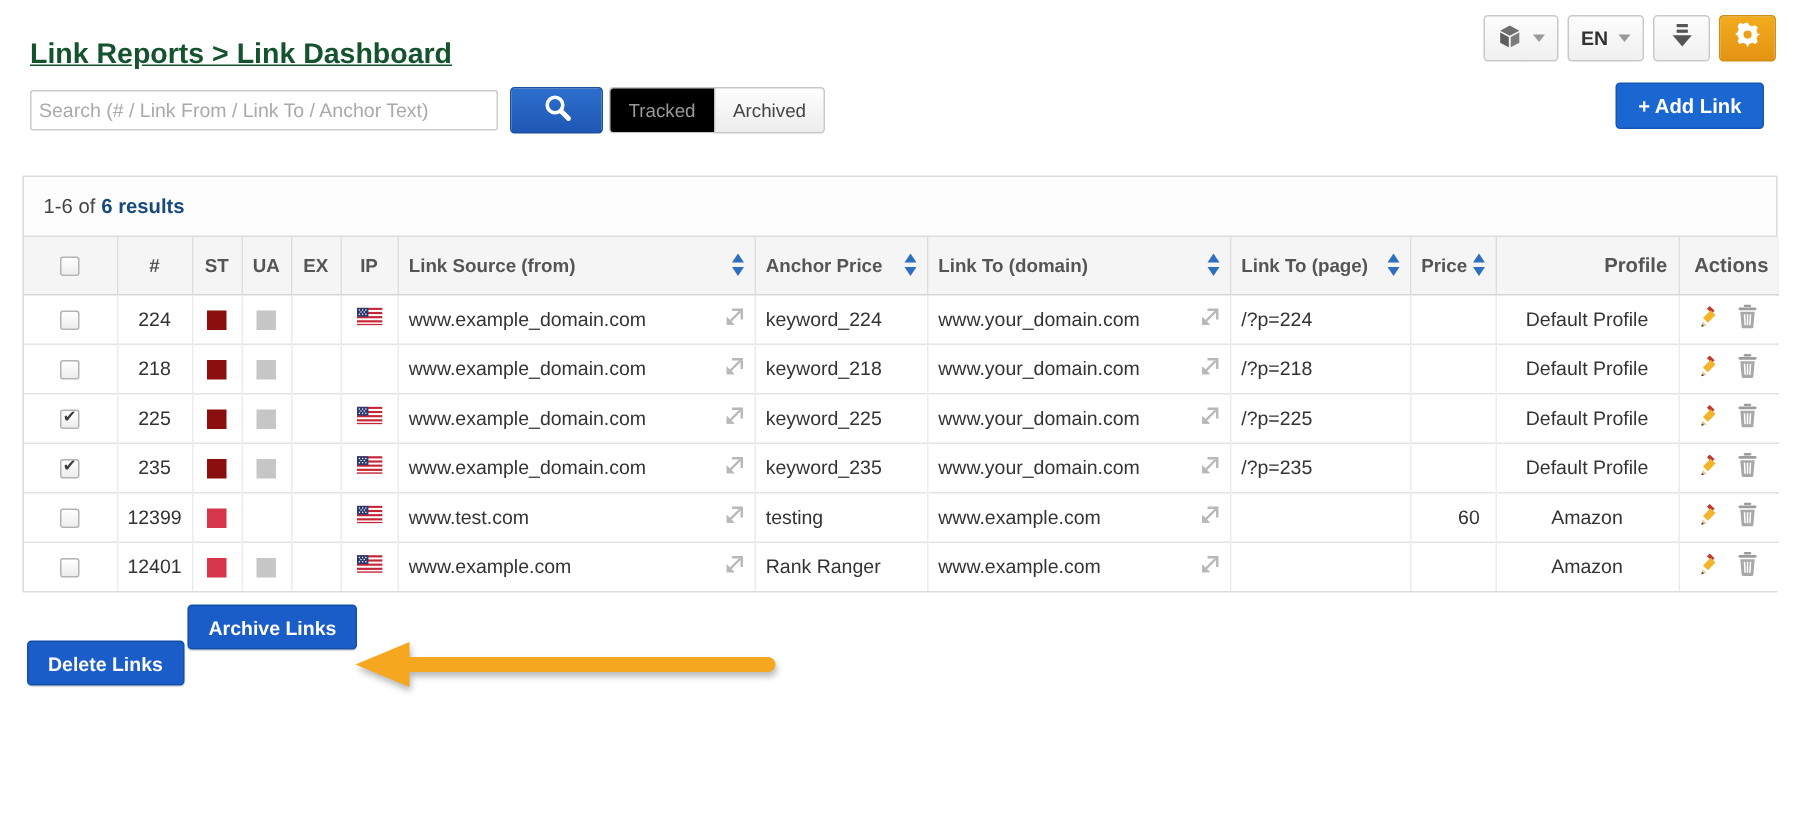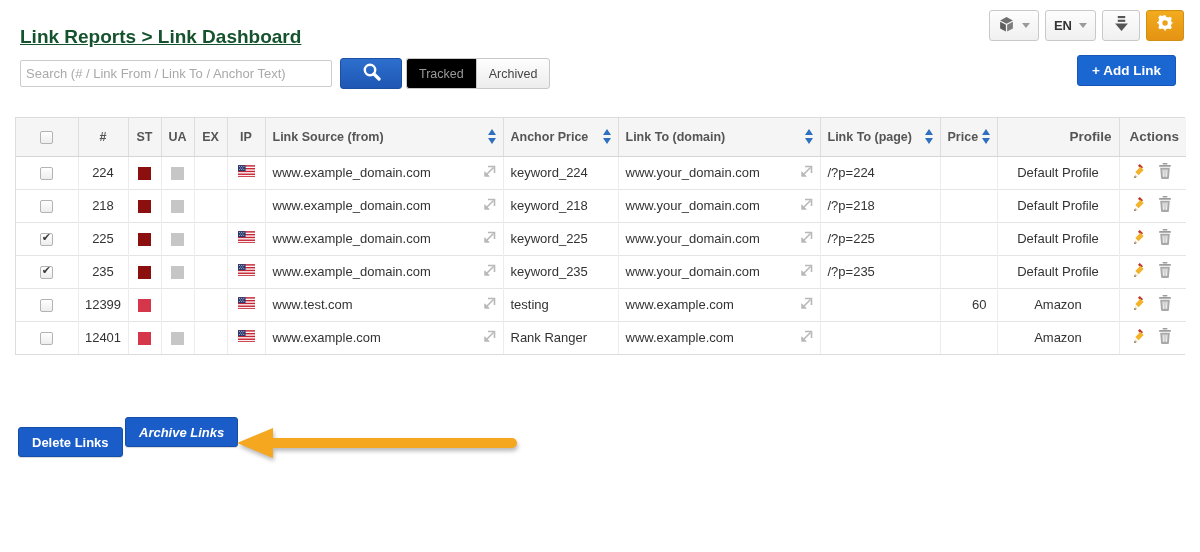--- a/index.html
+++ b/index.html
@@ -108,21 +108,21 @@
 
   
   .bulk-btn {
     position:absolute; height:30px; padding:12px 13px;
     background:#1a5dc8; border:1px solid #144ea9; border-radius:3px;
     color:#fff; font-size:13px; font-weight:bold;
     display:flex; align-items:center; cursor:pointer;
     box-shadow:0 1px 1px rgba(0,0,0,0.15);
   }
   #delete-links { left:18px; top:427px; }
-  #archive-links { left:125px; top:417px;font-style:italic; }
+  #archive-links { left:125px; top:403px; }
   .pointer-arrow { position:absolute; left:233px; top:425px; filter:drop-shadow(1px 3px 2px rgba(0,0,0,0.28)); }
 </style>
 </head>
 <body>
 
 <div class="page-title">Link Reports &gt; Link Dashboard</div>
 
 <div class="top-controls">
   <div class="icon-btn">
     <span>
@@ -166,20 +166,24 @@
     </svg>
   </span>
 </div>
 <div class="toggle-group">
   <div class="toggle-btn tracked">Tracked</div>
   <div class="toggle-btn archived">Archived</div>
 </div>
 <div class="add-link-btn">+ Add Link</div>
 
 <div class="table-wrap">
+  <div class="results-bar">
+    <span>1-6 of</span>
+    <b>6 results</b>
+  </div>
   <table>
     <thead>
         <tr id="head-row">
           <th class="center" style="width: 62px;"><span class="cbx"></span></th>
           <th class="center" style="width: 50px;">#</th>
           <th class="center" style="width: 33px;">ST</th>
           <th class="center" style="width: 33px;">UA</th>
           <th class="center" style="width: 33px;">EX</th>
           <th class="center" style="width: 38px;">IP</th>
           <th style="width: 238px;">

